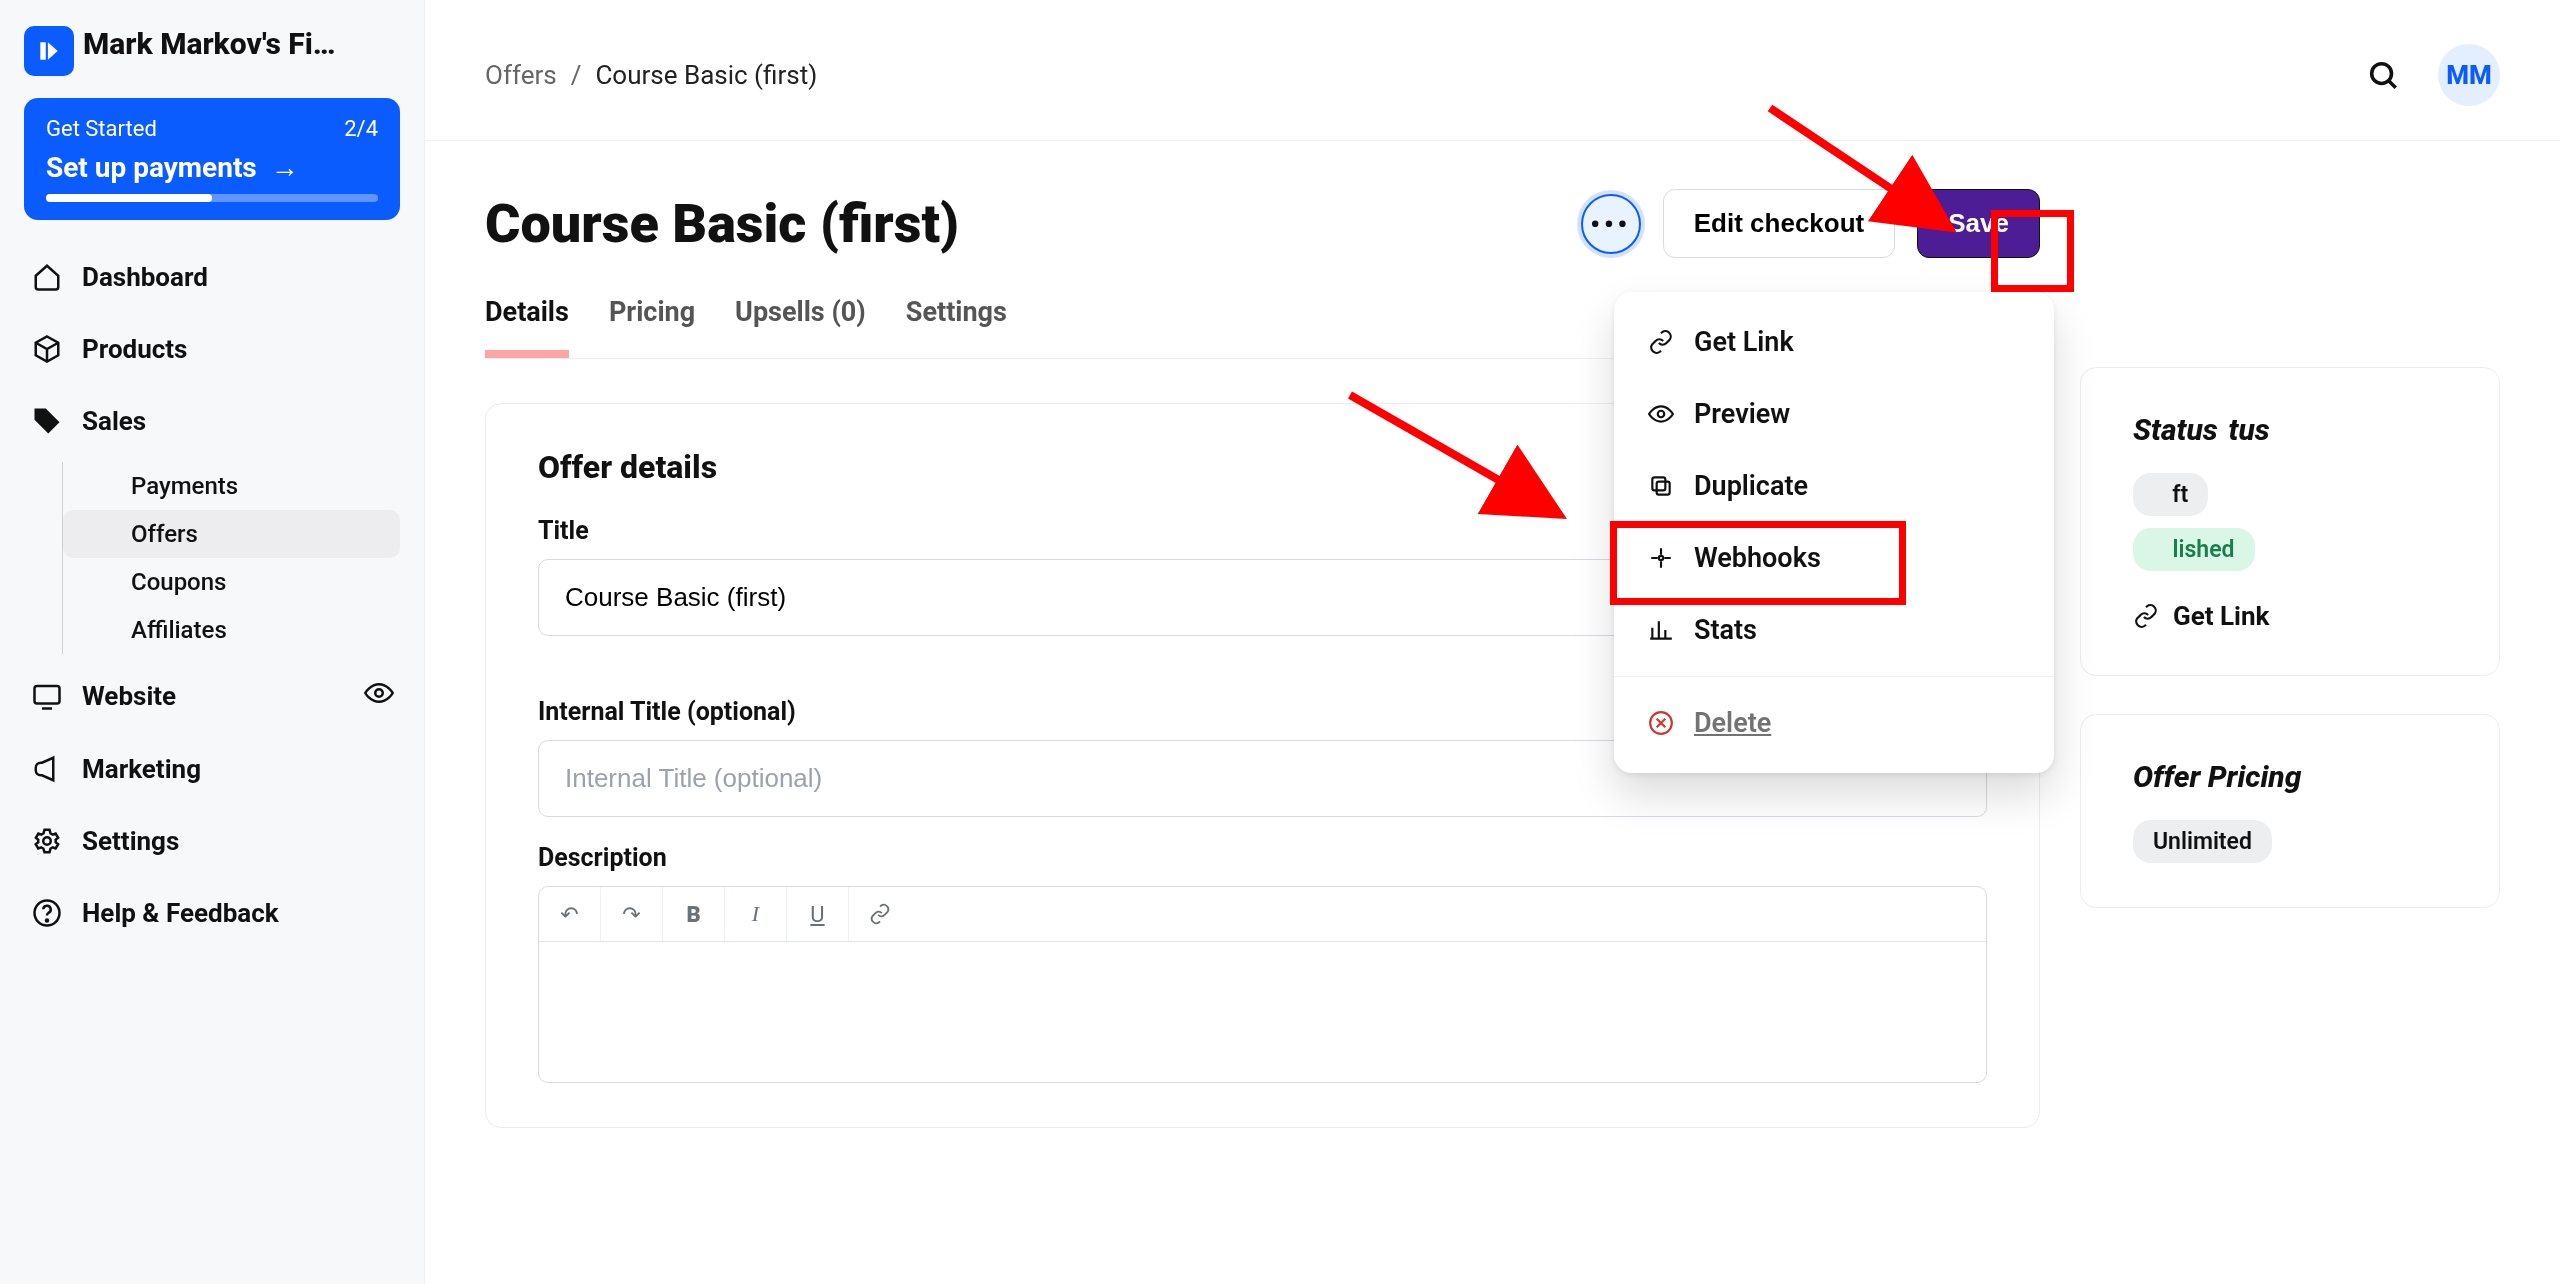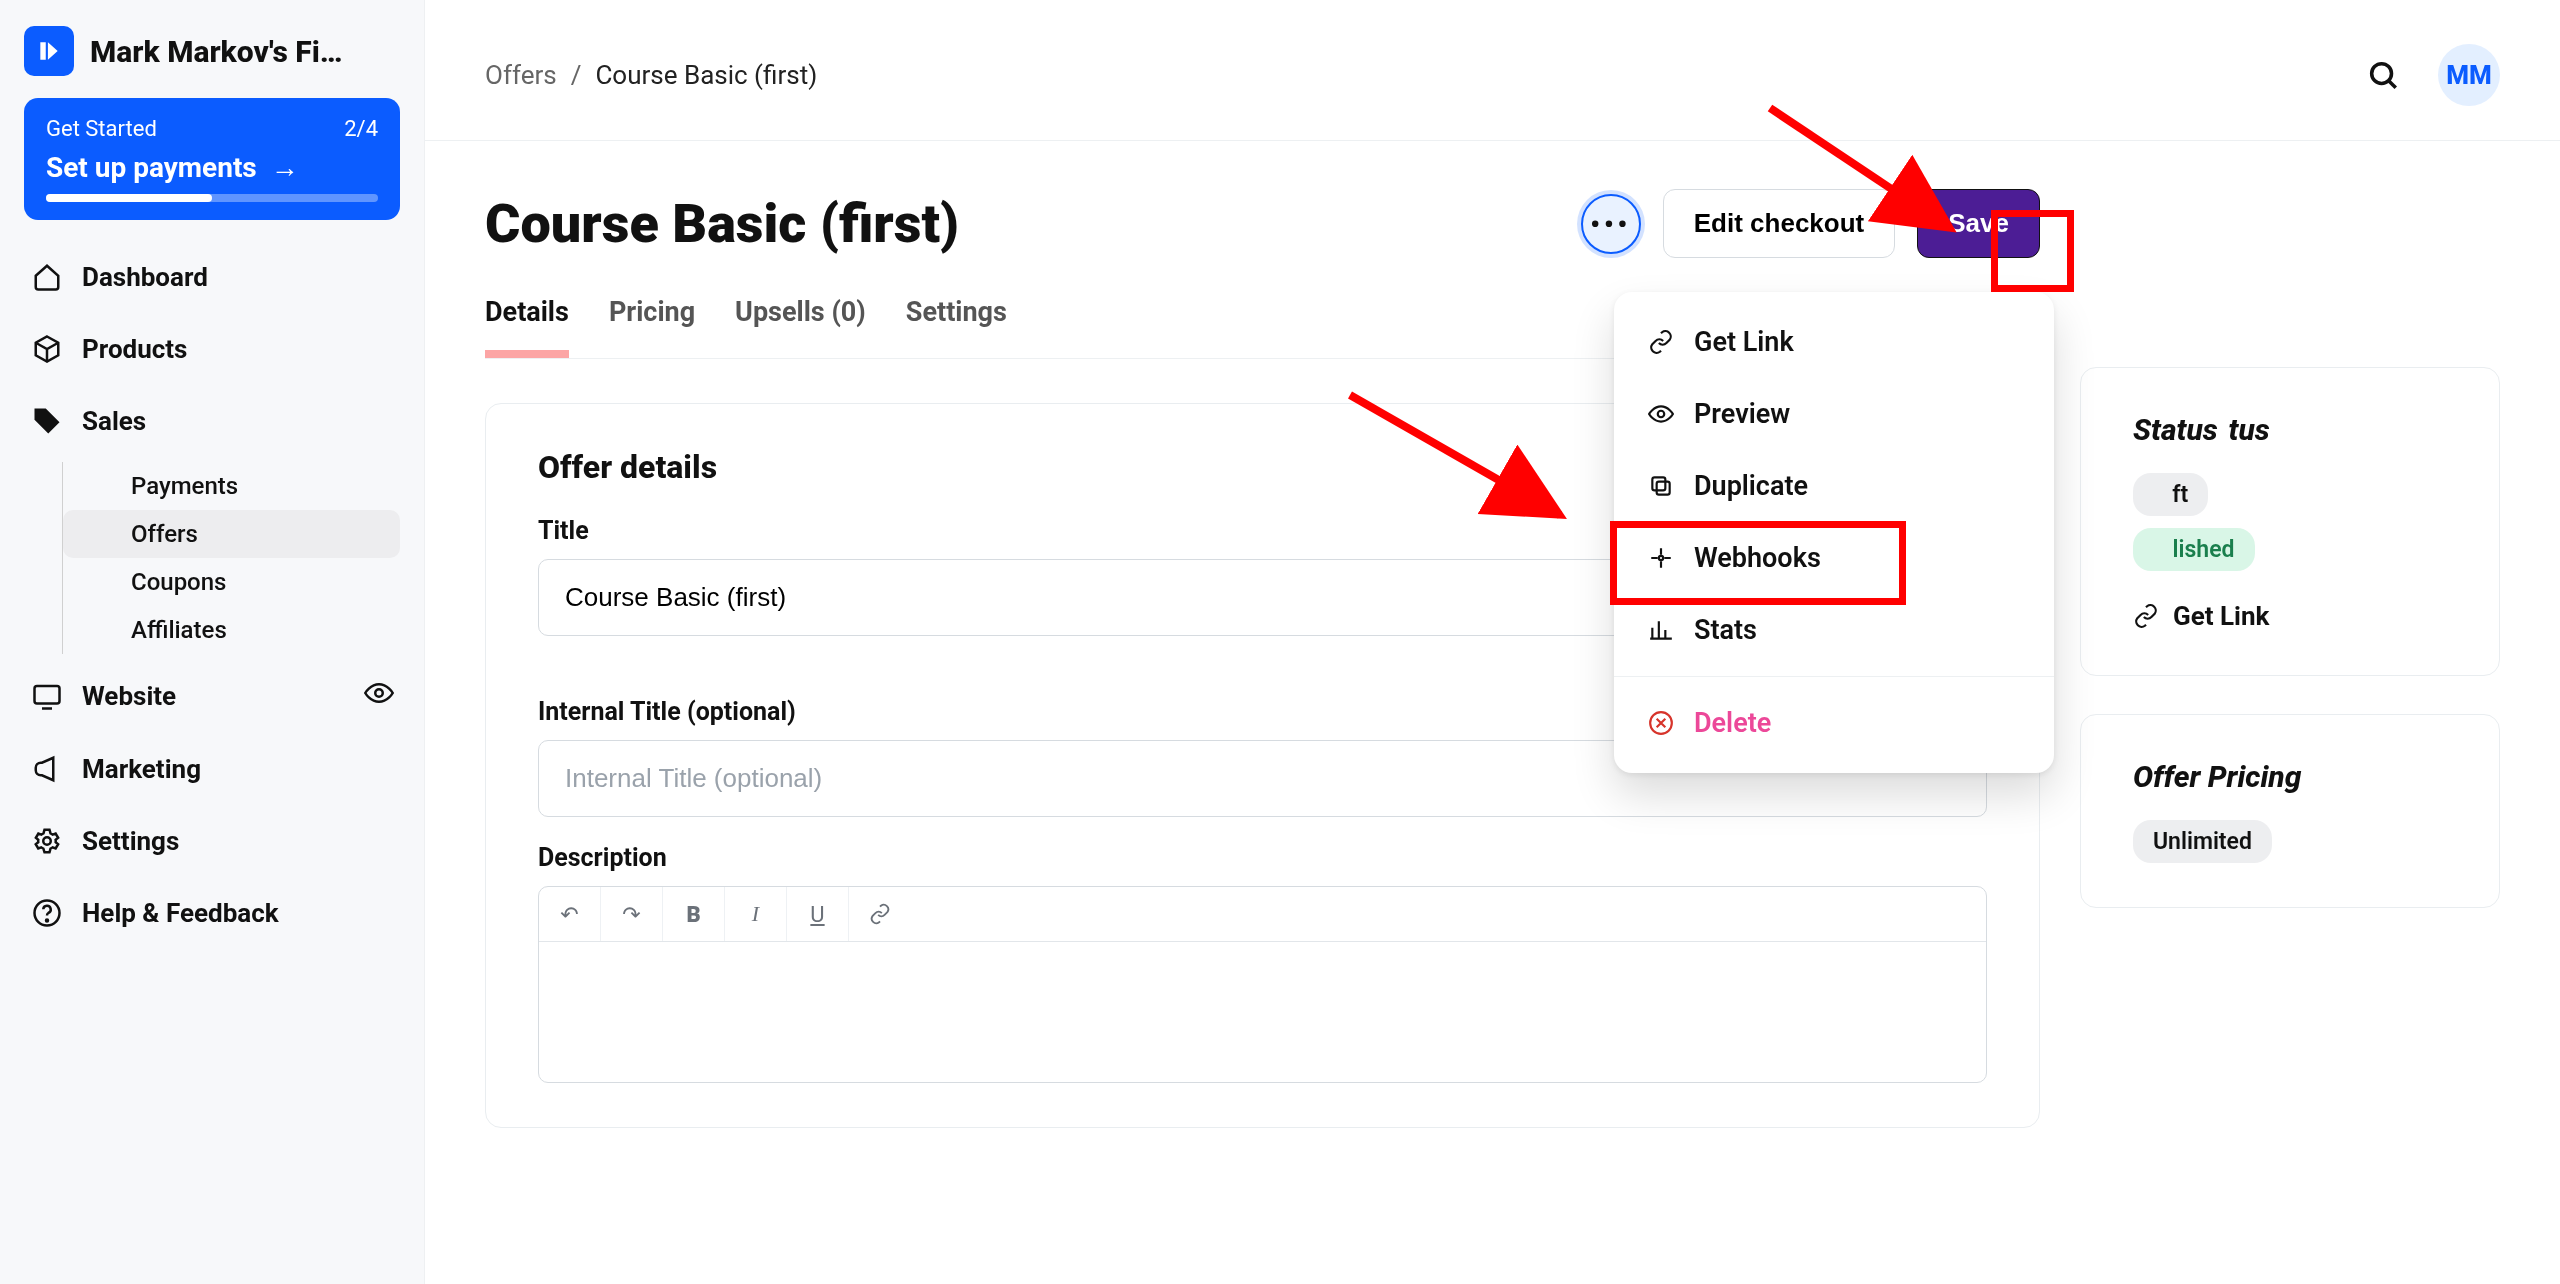--- a/index.html
+++ b/index.html
@@ -1,19 +1,19 @@
 <!DOCTYPE html>
 <html><head>
 <meta charset="utf-8">
 <style>
 * { box-sizing: border-box; margin: 0; padding: 0; }
 body { font-family: -apple-system, BlinkMacSystemFont, "Segoe UI", Roboto, sans-serif; background: #fff; color: #111; overflow: hidden; }
 .app { display: flex; width: 2560px; height: 1284px; transform-origin: top left; }
 .sidebar { width: 425px; background: #f7f8fa; border-right: 1px solid #eef0f2; padding: 26px 24px; display: flex; flex-direction: column; gap: 10px; }
-.brand { display: flex; align-items: center; gap: 16px; margin-bottom: 12px; }
+.brand { display: flex; gap: 9px; margin-bottom: 12px; }
 .brand-logo { width: 50px; height: 50px; background: #0b5cff; border-radius: 10px; display:flex;align-items:center;justify-content:center;color:#fff; font-weight:700; }
 .brand-name { font-size: 30px; font-weight: 800; white-space: nowrap; overflow: hidden; text-overflow: ellipsis; width: 300px; }
 .cta { background: #0b5cff; color: #fff; border-radius: 14px; padding: 18px 22px; display:flex;flex-direction:column;gap:10px; }
 .cta-row { display:flex; justify-content: space-between; font-size: 22px; }
 .cta-title { font-size: 28px; font-weight: 700; display:flex; align-items:center; gap:14px; }
 .cta-bar { height: 8px; background: rgba(255,255,255,.35); border-radius: 4px; position: relative; }
 .cta-bar-fill { position:absolute; left:0; top:0; bottom:0; width:50%; background:#fff; border-radius:4px; }
 .nav-item { display:flex; align-items:center; gap:18px; padding: 14px 6px; font-size: 26px; font-weight: 700; cursor: pointer; border-radius: 10px; }
 .nav-item.sub { font-weight: 500; font-size: 24px; padding-left: 68px; padding-top:10px; padding-bottom:10px; }
 .nav-item.sub.active { background: #ededef; }
@@ -54,21 +54,21 @@
 .col-right { width: 420px; display:flex; flex-direction:column; gap: 38px; margin-top: 178px; }
 .status-card .title, .pricing-card .title { font-size: 30px; font-weight:800; margin-bottom: 26px; font-style: italic; }
 .pill { display:inline-block; padding: 8px 20px; border-radius: 18px; background:#edeef0; font-size:23px; font-weight:600; }
 .pill.green { background:#d9f6e7; color:#1a7f4d; }
 .status-row { display:flex; align-items:center; gap:14px; margin-top:12px; }
 .getlink-row { display:flex; align-items:center; gap:14px; margin-top:30px; font-size:26px; font-weight:700; cursor:pointer;}
 .price-big { font-size: 40px; font-weight:900; margin-bottom:18px; }
 
 .menu { position:absolute; top: 292px; right: 506px; width: 440px; background:#fff; border-radius: 18px; box-shadow: 0 22px 44px rgba(0,0,0,.14), 0 2px 6px rgba(0,0,0,.08); padding: 14px 0; }
 .menu-item { display:flex; align-items:center; gap:20px; padding: 20px 34px; font-size: 27px; font-weight:600; cursor:pointer; }
-.menu-item.danger { color:#ec4899; }
+.menu-item.danger { color:#737373;text-decoration:underline; }
 .menu-sep { height:1px; background:#edf0f2; margin:10px 0; }
 
 .hl { position:absolute; border:7px solid #ff0000; pointer-events:none; }
 .arrow { position:absolute; }
 .arrow svg { overflow: visible; }
 .icon { width:34px; height:34px; display:inline-flex; align-items:center; justify-content:center; }
 .dots { letter-spacing: 4px; font-weight:900; font-size:26px; }
 </style>
 </head>
 <body>

